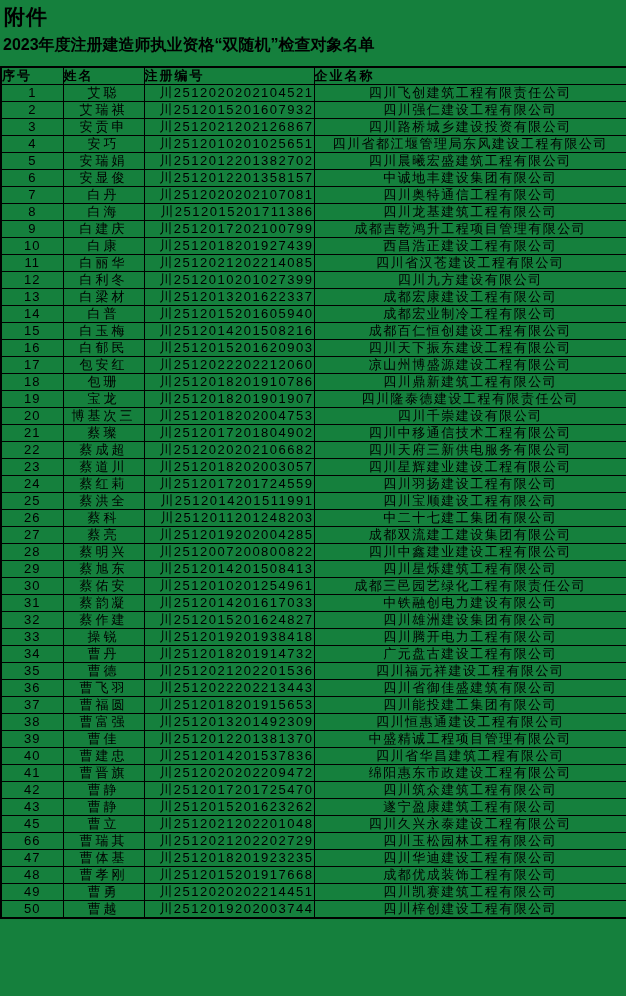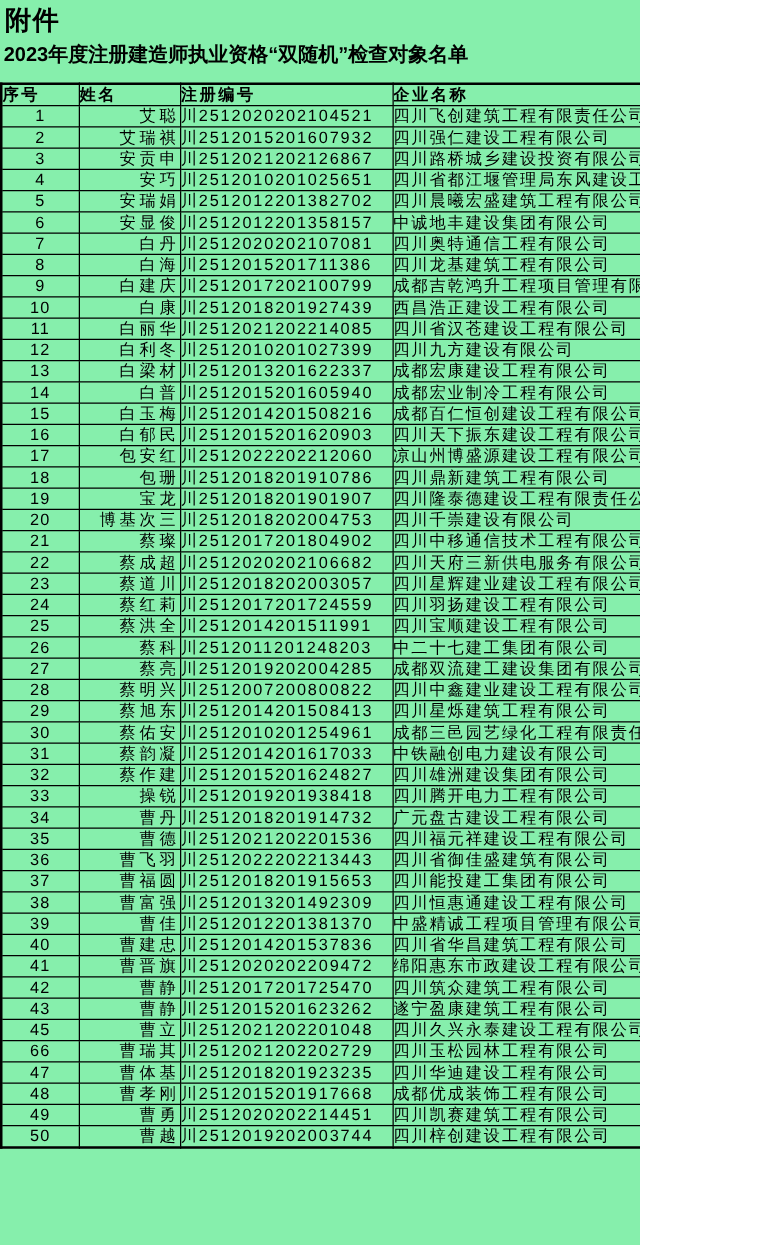--- a/index.html
+++ b/index.html
@@ -3,23 +3,23 @@
 <meta charset="utf-8">
 <style>
   html, body {
     margin: 0;
     padding: 0;
     background: #ffffff;
     color: #000000;
     font-family: "Liberation Sans", "DejaVu Sans", sans-serif;
   }
   .page {
-    width: 512px;
+    width: 626px;
     height: 996px;
-    background: #86efac;
+    background: #15803d;
     overflow: hidden;
     box-sizing: border-box;
   }
   .attachment-label {
     font-size: 21px;
     font-weight: bold;
     padding: 4px 0 0 4px;
     line-height: 26px;
     letter-spacing: 1px;
   }
@@ -49,23 +49,23 @@
   col.c-no  { width: 62px; }
   col.c-name{ width: 81px; }
   col.c-reg { width: 170px; }
   col.c-com { width: 313px; }
   th {
     font-weight: bold;
     text-align: left;
     letter-spacing: 2px;
   }
   td.no-cell   { text-align: center; letter-spacing: 1px; }
-  td.name-cell { text-align: right; letter-spacing: 3px; }
-  td.reg-cell  { text-align: left; letter-spacing: 1.5px; }
-  td.com-cell  { text-align: left; padding-left: 3px; letter-spacing: 1.5px; }
+  td.name-cell { text-align: center; letter-spacing: 3px; }
+  td.reg-cell  { text-align: right; letter-spacing: 1.5px; }
+  td.com-cell  { text-align: center; padding-left: 3px; letter-spacing: 1.5px; }
 </style>
 </head>
 <body>
 
 <div class="page">
   <div class="attachment-label">附件</div>
   <div class="doc-title">2023年度注册建造师执业资格“双随机”检查对象名单</div>
 
   <table class="roster">
     <colgroup>

